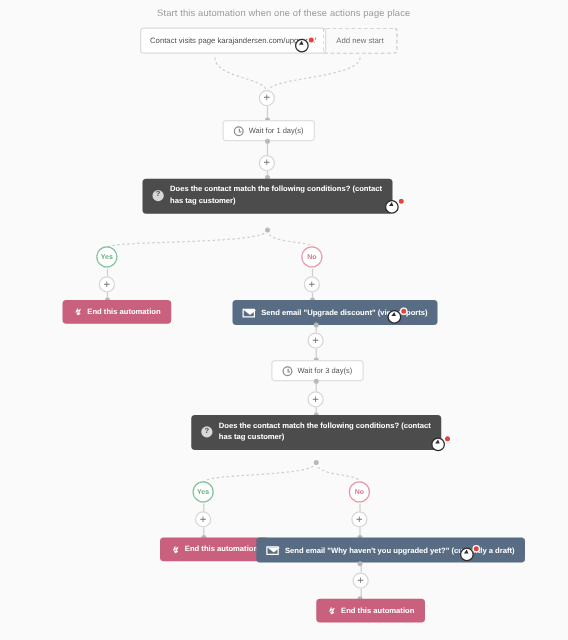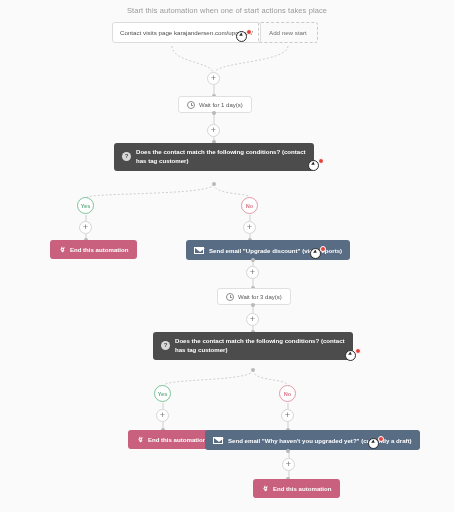--- a/index.html
+++ b/index.html
@@ -127,21 +127,21 @@
       <line x1="253" y1="326" x2="253" y2="332"></line>
       <line x1="163" y1="403" x2="163" y2="409"></line>
       <line x1="163" y1="422" x2="163" y2="429"></line>
       <line x1="288" y1="403" x2="288" y2="409"></line>
       <line x1="288" y1="422" x2="288" y2="429"></line>
       <line x1="289" y1="452" x2="289" y2="458"></line>
       <line x1="289" y1="471" x2="289" y2="478"></line>
     </g>
   </svg>
 
-  <div class="hint">Start this automation when one of start actions takes place</div>
+  <div class="hint">Start this automation when one of these actions page place</div>
 
   <div class="start-box" style="left:112px; top:22px;">
     <span>Contact visits page karajandersen.com/upgrade/</span>
   </div>
   <div class="add-start" style="left:258px; top:22px;">
     <span>Add new start</span>
   </div>
   <div class="cursor" style="left:236px; top:31px;">
     <div class="arrow"></div>
       <div class="dotbadge"></div>

